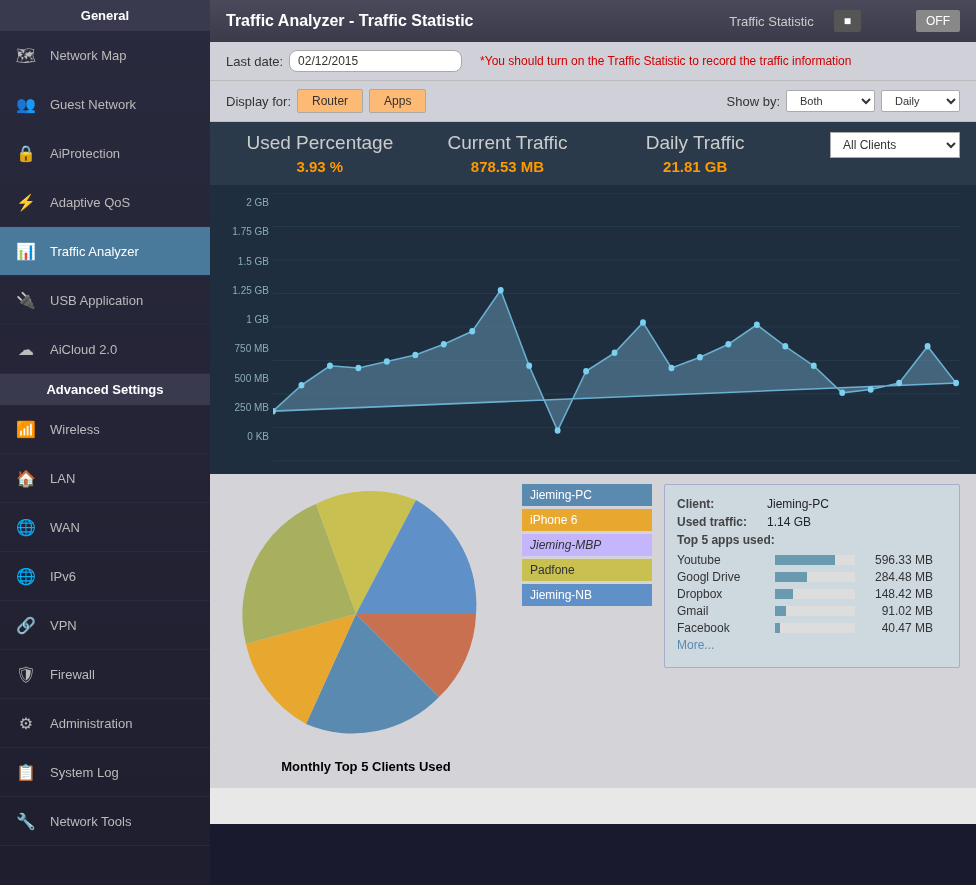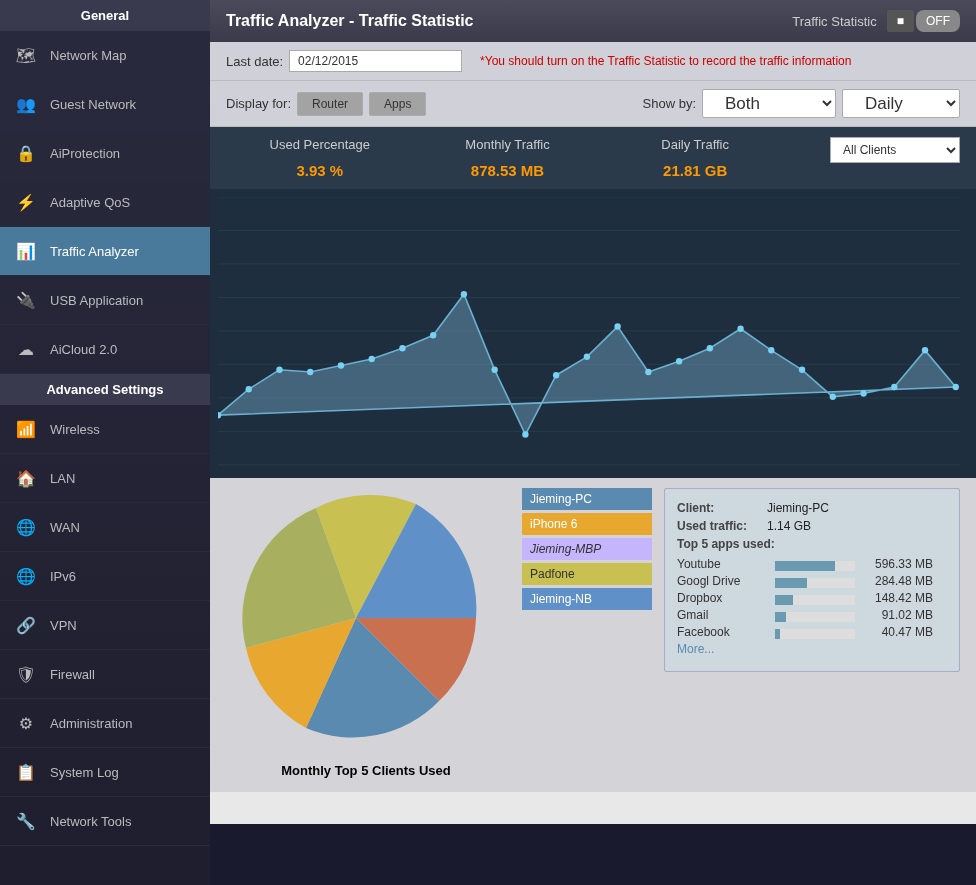--- a/index.html
+++ b/index.html
@@ -81,106 +81,107 @@
       font-weight: bold;
     }
     .traffic-statistic-label {
       color: #ccc;
       font-size: 13px;
       margin-right: 8px;
     }
     .toggle-container {
       display: flex;
       align-items: center;
-      gap: 2px;
+      gap: 12px;
     }
     .toggle-btn {
       background: #555;
       border: none;
       color: #fff;
       padding: 4px 10px;
       font-size: 12px;
       cursor: pointer;
       border-radius: 2px;
     }
     .toggle-off {
       background: #888;
       color: #fff;
       padding: 4px 10px;
       font-size: 12px;
-      border-radius: 8px;
+      border-radius: 2px;
       border: none;
+      margin-left: 43px;
     }
 
     
     .toolbar {
       background: #d0d0d8;
       padding: 8px 16px;
       display: flex;
       align-items: center;
       gap: 20px;
       border-bottom: 1px solid #bbb;
     }
     .toolbar-group {
       display: flex;
       align-items: center;
       gap: 6px;
     }
     .toolbar-label { color: #333; font-size: 13px; }
     .toolbar-btn {
       padding: 4px 14px;
       border: 1px solid #aaa;
-      background: #a3a3a3;
+      background: #fdba74;
       cursor: pointer;
       font-size: 12px;
       color: #333;
       border-radius: 2px;
     }
     .date-input {
       background: #fff;
       border: 1px solid #aaa;
       padding: 3px 8px;
       font-size: 12px;
       color: #333;
-      border-radius: 0;
+      border-radius: 8px;
     }
     .info-text {
       color: #c00;
       font-size: 12px;
       margin-left: 10px;
     }
     .show-by-group {
       display: flex;
       align-items: center;
       gap: 6px;
       margin-left: auto;
     }
     select.toolbar-select {
-      padding: 3px 18px;
+      padding: 3px 9px;
       border: 1px solid #aaa;
       background: #fff;
-      font-size: 17px;
+      font-size: 11px;
       color: #333;
       border-radius: 2px;
       cursor: pointer;
     }
 
     
     .stats-section {
       background: #2a3a4a;
       padding: 10px 16px;
       display: flex;
       align-items: flex-start;
       justify-content: space-between;
     }
     .stat-item {
       text-align: center;
       flex: 1;
     }
-    .stat-title { color: #ccc; font-size: 13px; margin-bottom: 10px; }
+    .stat-title { color: #ccc; font-size: 19px; margin-bottom: 4px; }
     .stat-value { color: #f90; font-size: 15px; font-weight: bold; }
     .client-select-container {
       display: flex;
       align-items: center;
       margin-left: 41px;
     }
     select.client-select {
       padding: 4px 8px;
       background: #fff;
       border: 1px solid #aaa;
@@ -238,21 +239,21 @@
       display: flex;
       align-items: center;
       margin-bottom: 4px;
     }
     .detail-label { color: #444; font-weight: bold; min-width: 90px; }
     .detail-value { color: #222; }
 
     .apps-list { margin-top: 6px; }
     .app-row {
       display: flex;
-      align-items: flex-end;
+      align-items: center;
       margin-bottom: 3px;
     }
     .app-name { min-width: 90px; font-size: 12px; color: #333; }
     .app-bar-container { width: 80px; height: 10px; background: #ddd; margin: 0 8px; }
     .app-bar { height: 10px; background: #6a9ab0; }
     .app-size { font-size: 12px; color: #333; min-width: 70px; text-align: right; }
 
     .monthly-label {
       text-align: center;
       color: #000000;
@@ -400,41 +401,52 @@
       </select>
     </div>
   </div>
 
   <div class="stats-section">
     <div class="stat-item">
       <div class="stat-title">Used Percentage</div>
       <div class="stat-value">3.93 %</div>
     </div>
     <div class="stat-item">
-      <div class="stat-title">Monthly Traffic</div>
+      <div class="stat-title">Current Traffic</div>
       <div class="stat-value">878.53 MB</div>
     </div>
     <div class="stat-item">
       <div class="stat-title">Daily Traffic</div>
       <div class="stat-value">21.81 GB</div>
     </div>
     <div class="client-select-container">
       <select class="client-select">
         <option>All Clients</option>
         <option>Jieming-PC</option>
         <option>iPhone 6</option>
         <option>Jieming-MBP</option>
         <option>Padfone</option>
         <option>Jieming-NB</option>
       </select>
     </div>
   </div>
 
   <div class="chart-area">
     <div class="chart-wrapper">
+      <div class="y-axis">
+        <span class="y-label">2 GB</span>
+        <span class="y-label">1.75 GB</span>
+        <span class="y-label">1.5 GB</span>
+        <span class="y-label">1.25 GB</span>
+        <span class="y-label">1 GB</span>
+        <span class="y-label">750 MB</span>
+        <span class="y-label">500 MB</span>
+        <span class="y-label">250 MB</span>
+        <span class="y-label">0 KB</span>
+      </div>
       <div class="chart-inner">
         <svg width="100%" height="270" viewBox="0 0 700 250" preserveAspectRatio="none" id="main-chart">
 
           <line x1="0" y1="0" x2="700" y2="0" stroke="#2a4a5a" stroke-width="0.5"></line>
           <line x1="0" y1="31" x2="700" y2="31" stroke="#2a4a5a" stroke-width="0.5"></line>
           <line x1="0" y1="62" x2="700" y2="62" stroke="#2a4a5a" stroke-width="0.5"></line>
           <line x1="0" y1="93" x2="700" y2="93" stroke="#2a4a5a" stroke-width="0.5"></line>
           <line x1="0" y1="124" x2="700" y2="124" stroke="#2a4a5a" stroke-width="0.5"></line>
           <line x1="0" y1="155" x2="700" y2="155" stroke="#2a4a5a" stroke-width="0.5"></line>
           <line x1="0" y1="186" x2="700" y2="186" stroke="#2a4a5a" stroke-width="0.5"></line>

